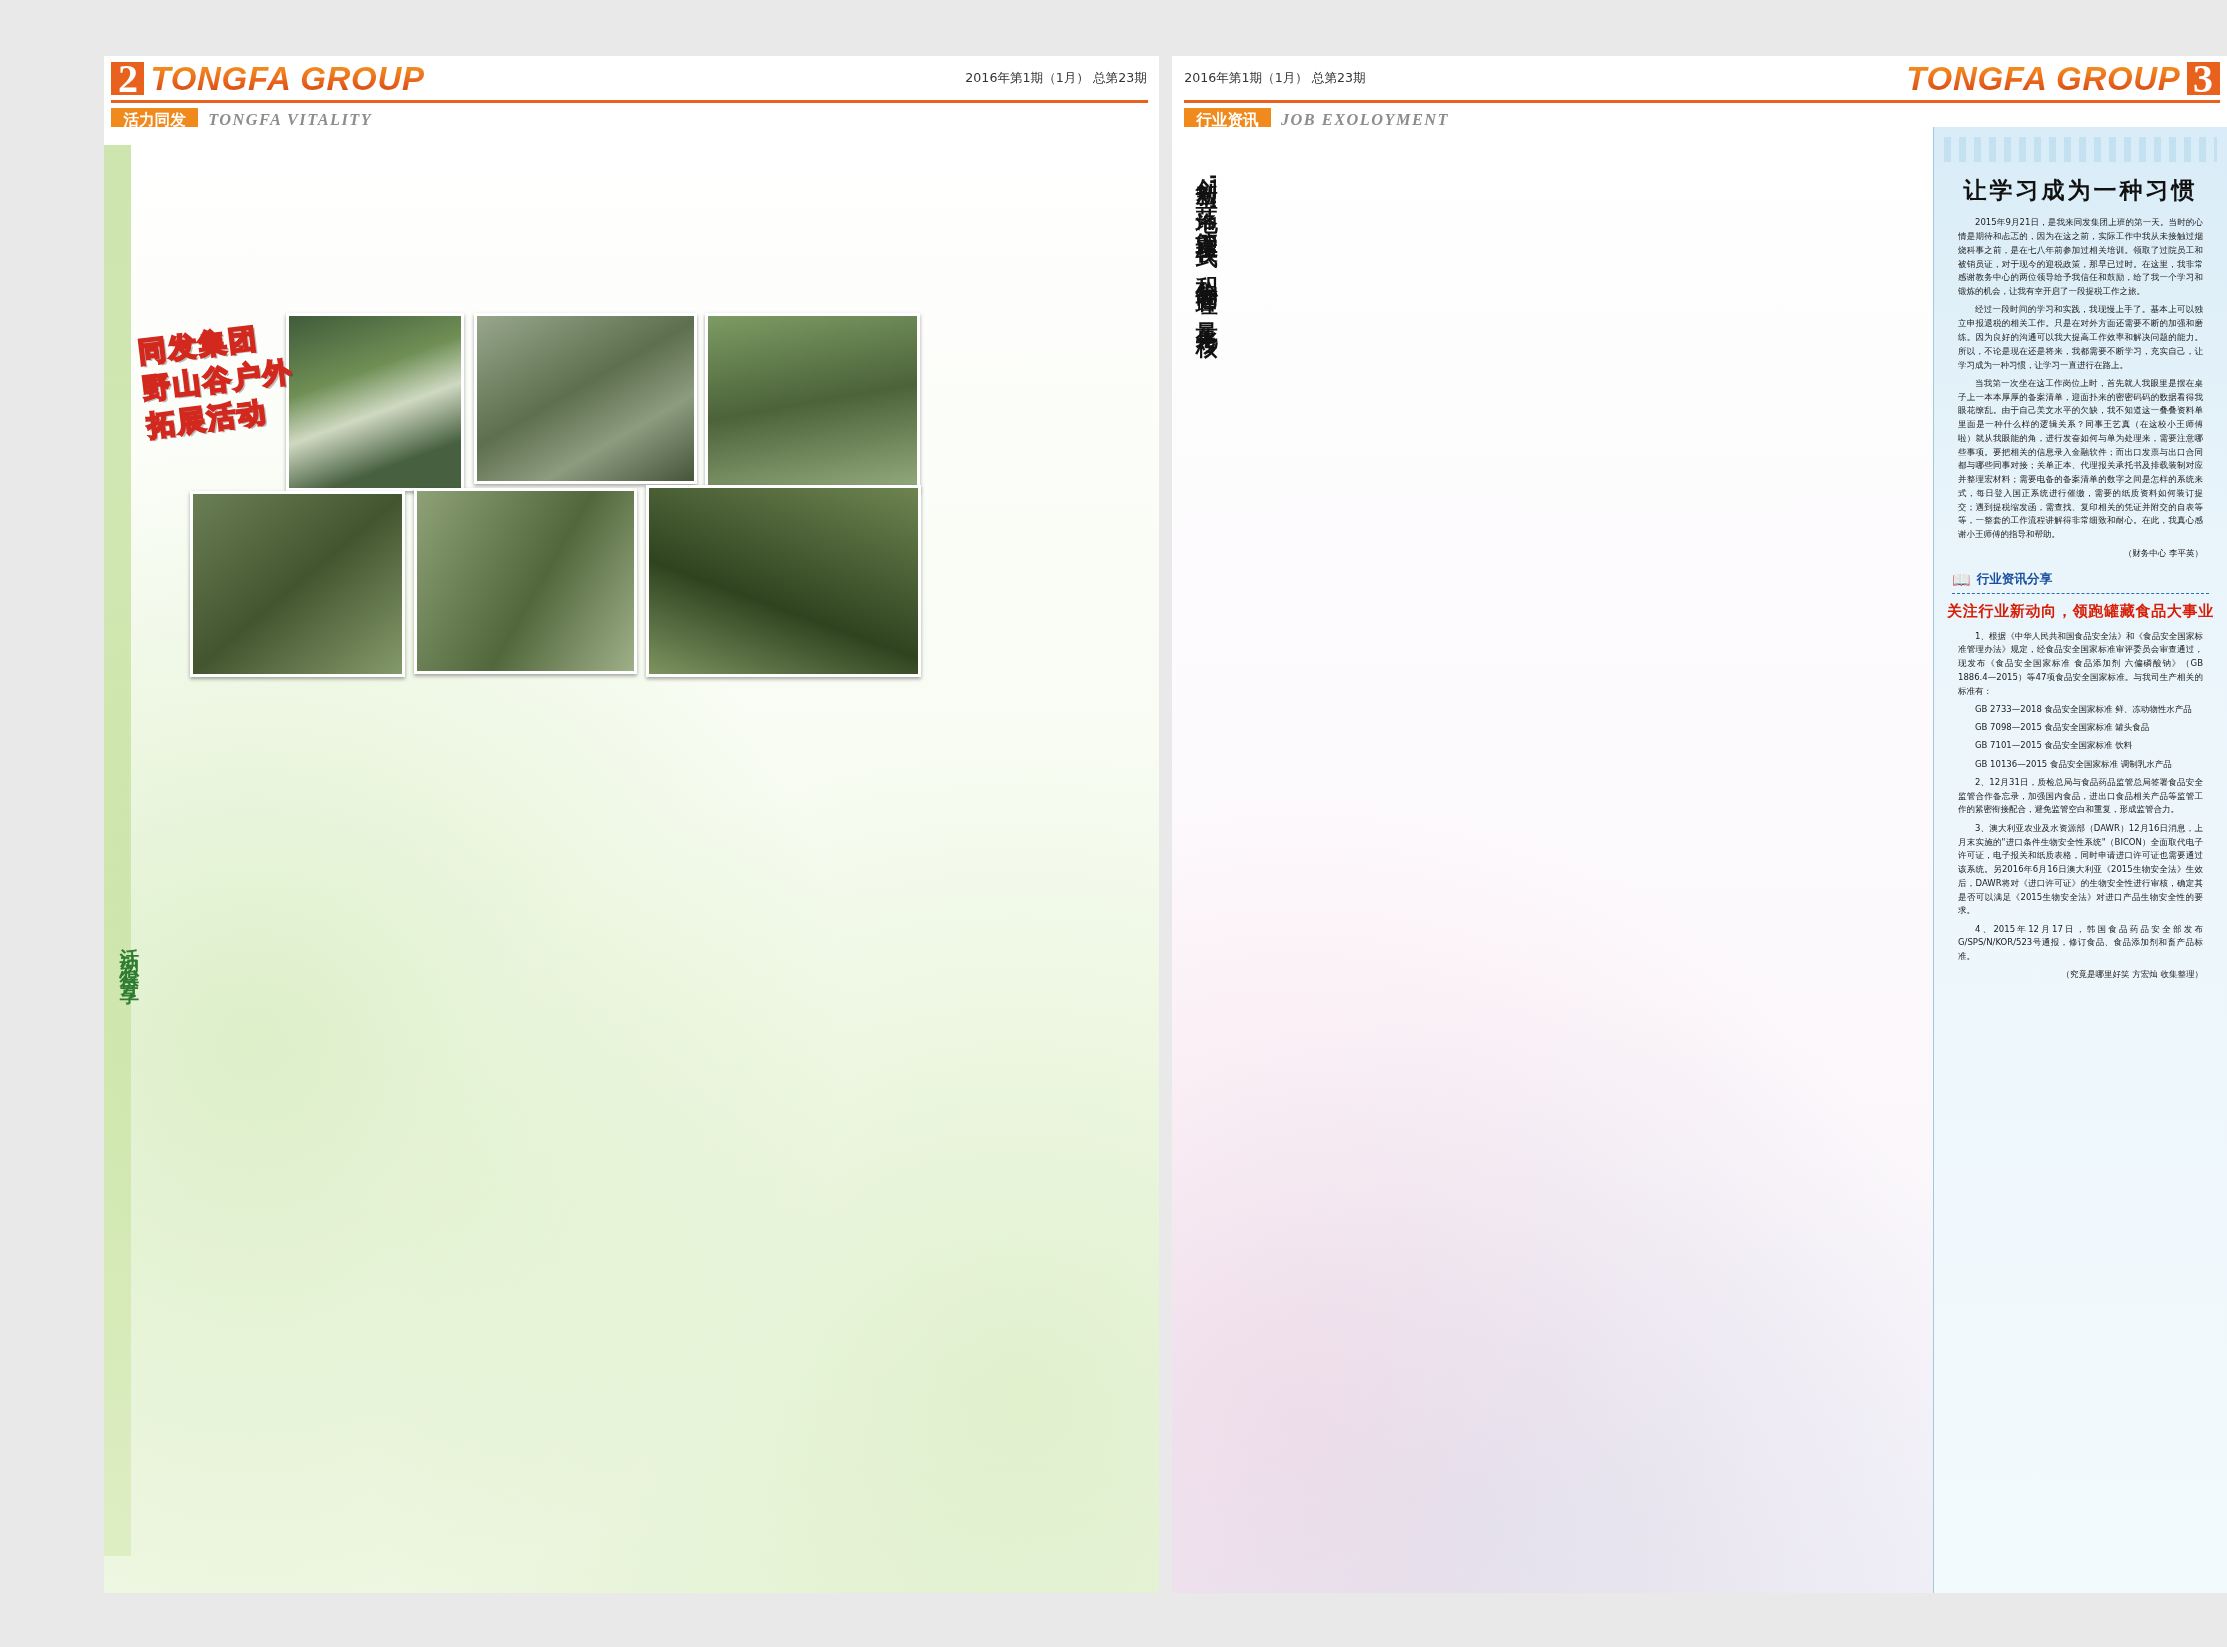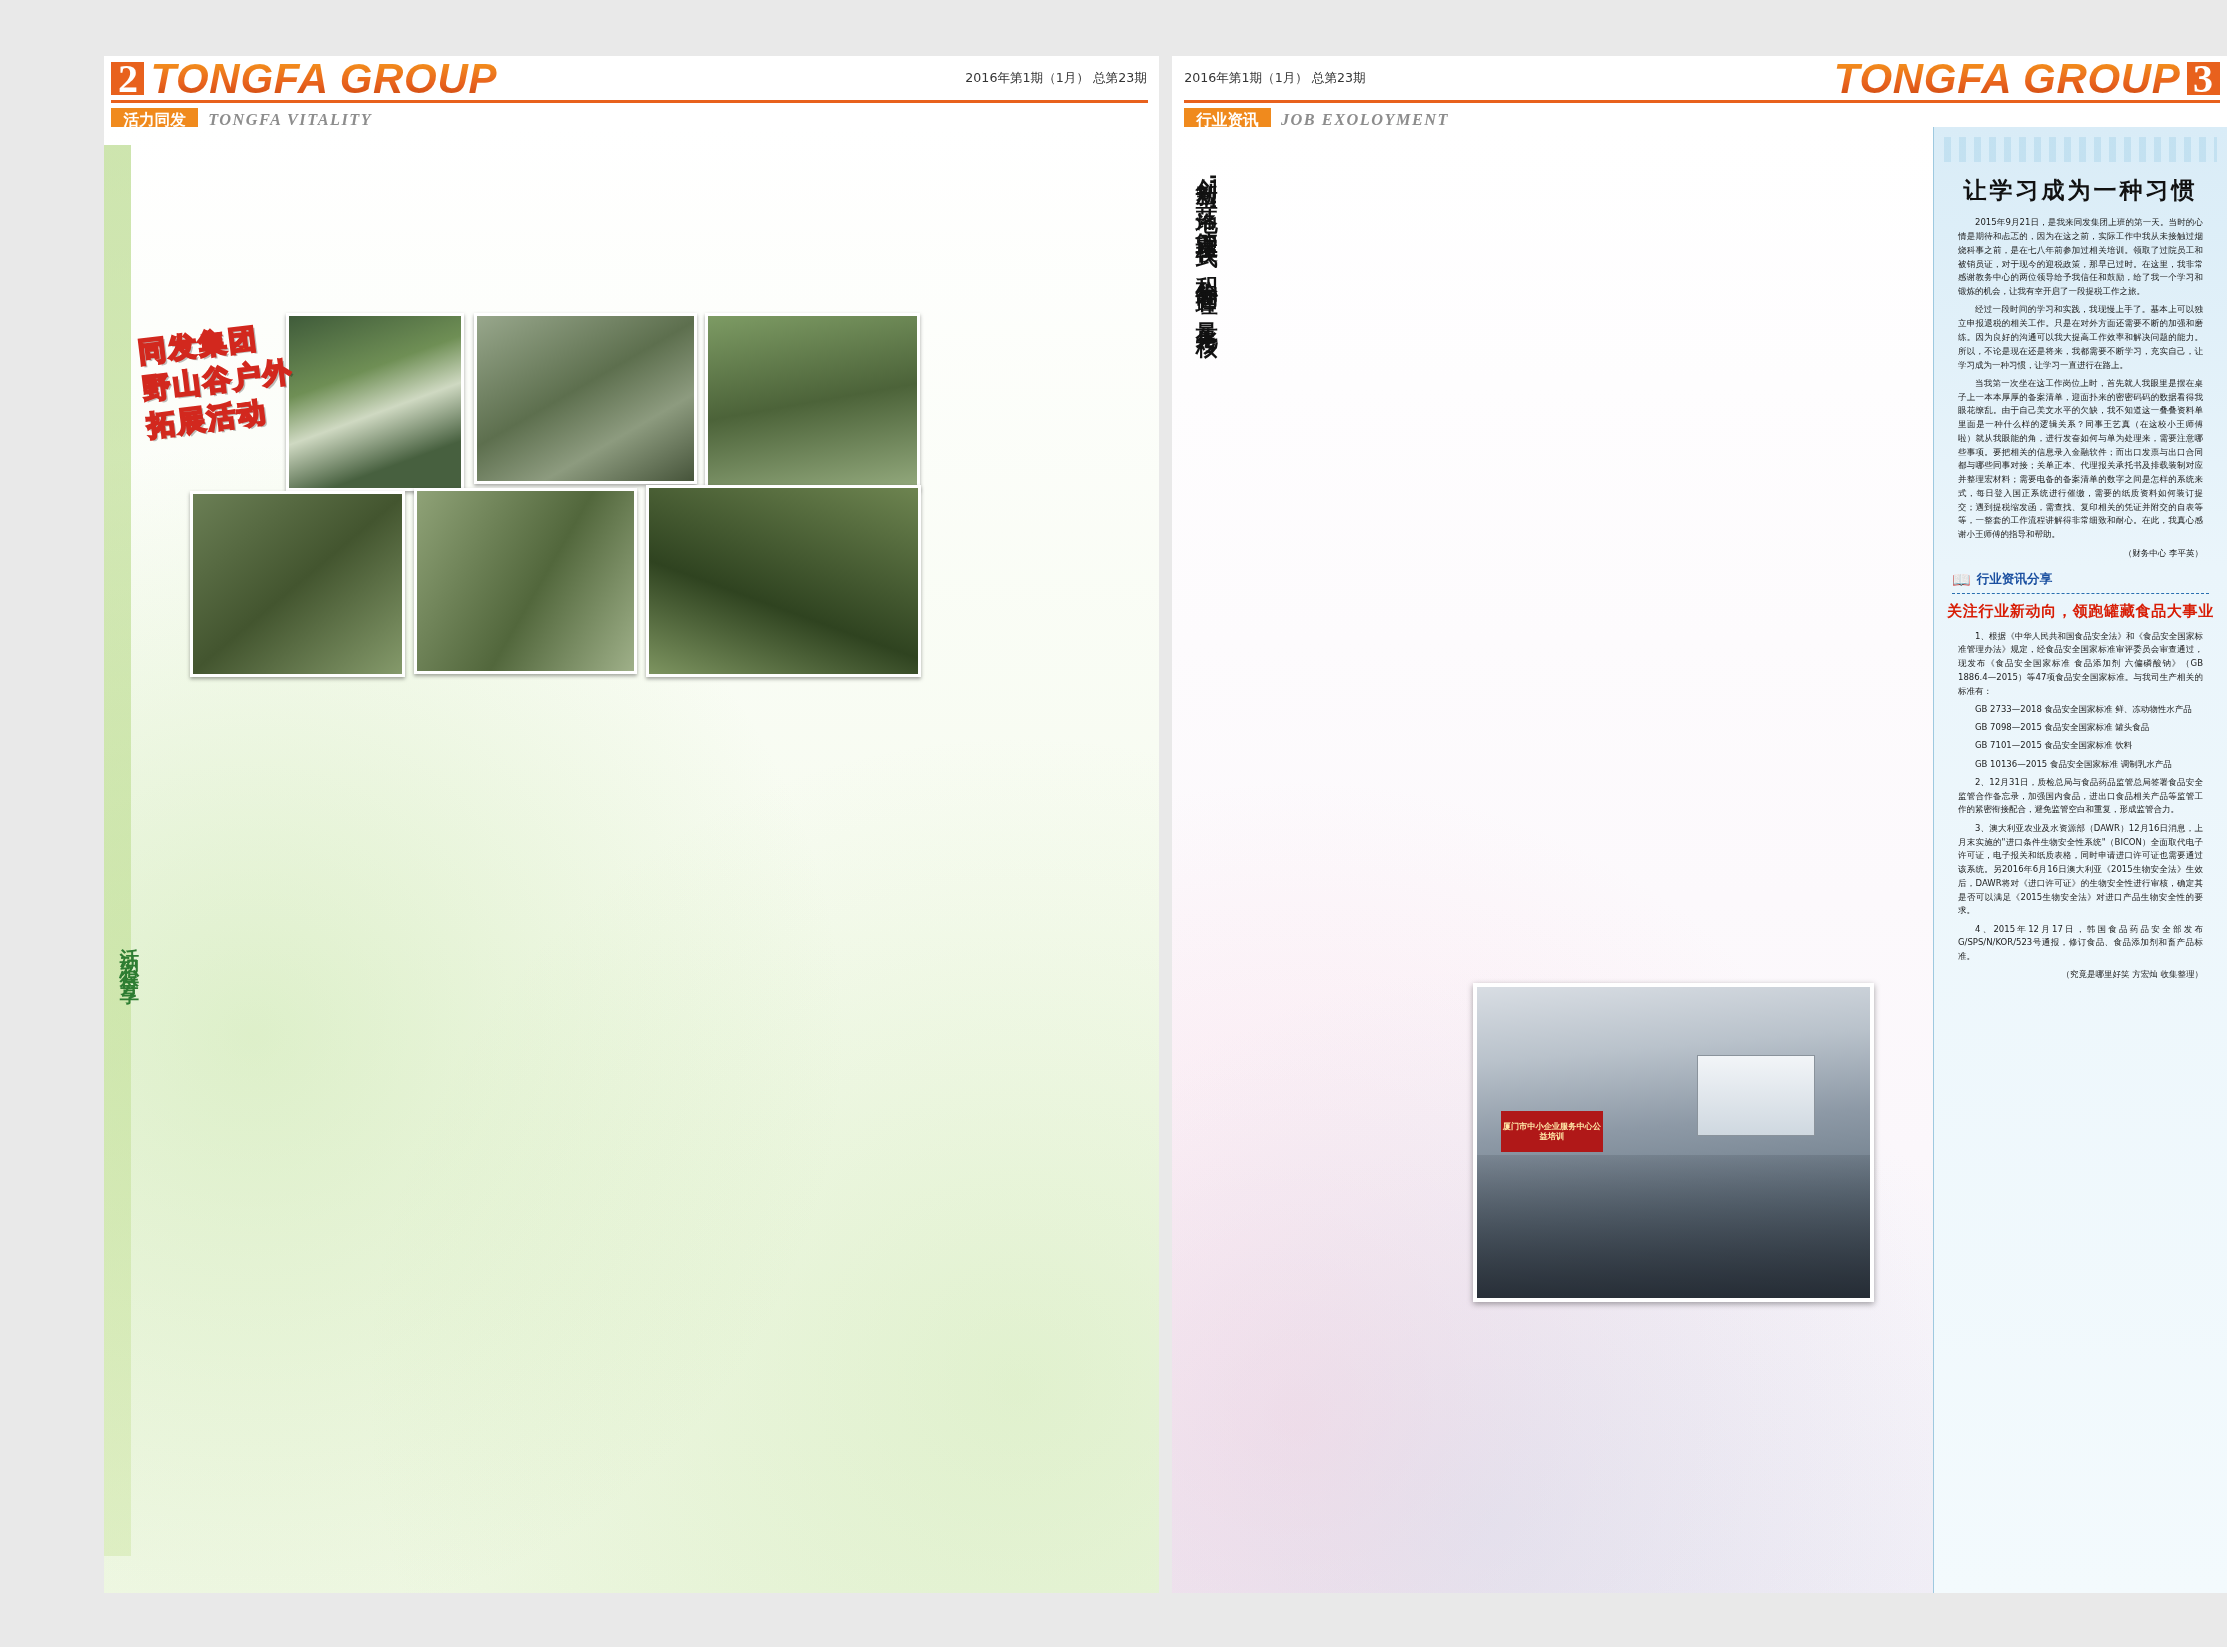--- a/index.html
+++ b/index.html
@@ -20,21 +20,21 @@
   .masthead { position:relative; height:42px; }
   .mast-num {
     font-family:"Liberation Serif", serif;
     font-weight:bold; font-size:40px; color:#ffffff;
     background:#e8611d; width:33px; height:33px;
     display:flex; align-items:center; justify-content:center;
     line-height:1;
   }
   .mast-logo {
     font-family:"Liberation Sans", sans-serif;
-    font-weight:bold; font-style:italic; font-size:42px;
+    font-weight:bold; font-style:italic; font-size:33px;
     letter-spacing:0.7px;
     background:linear-gradient(180deg,#f7a01c 0%,#e8611d 60%,#c2410c 100%);
     -webkit-background-clip:text; background-clip:text; color:transparent;
     white-space:nowrap;
   }
   .mast-issue { font-size:12.6px; color:#333; font-family:"DejaVu Sans", sans-serif; white-space:nowrap;}
   .rule-orange { height:3.7px; background:#e8611d; }
 
   
   .sectionbar { display:flex; align-items:center; height:30px; gap:10.4px; }
@@ -252,25 +252,20 @@
         <p>积分制管理最终也是和奖惩挂钩，但是与单月或是单季度考核直接与工资挂钩相比，积分制的奖惩有效地规避了分等于钱的直接关系。因此积分制管理的奖励通常都是以福利的形式来实现，比如高管出差可能从国外带一些礼物，就发放给积分最高的几位职员；比如公司不定期地组织积分高的职员国外旅游，逢年过节发放礼品，不论是什么都是按照积分排序进行的；类似换手机补助、购车补贴、理财保险购买、年终奖等都可以根据当下员工最最关注的焦点进行设置，避免了奖钱扣钱的直接冲突，并且管理理的积分也总是最大的。</p>
         <p>但要参管理办法在推行的初期可能有较大的难度，对于分值的设置，考核内容的选择等需结合公司的文化以及导向进行设置，因培训课程无法全解（一天）参与，暂未看到针对这部分的基础构架和软件配套，导致对软件实施推行在困惑。</p>
       </div>
       <div class="col" style="width:178px;">
         <div style="height:512px;"></div>
         <p>不过总体而言，积分管理全面到无处不在的特点，以及奖惩评分避开直接金钱矛盾的特点，有效地对规范在企业的考核管理有着很大的促进。</p>
         <p class="byline">（行政中心 杨秀玲）</p>
       </div>
     </div>
 
-    <div class="conf-photo" style="left:301px;top:927px;width:401px;height:319px;">
-      <div class="conf-screen"></div>
-      <div class="conf-banner">厦门市中小企业服务中心公益培训</div>
-      <div class="conf-rows"></div>
-    </div>
 
     <div class="rightpanel">
       <div class="rp-frame"></div>
       <div class="rp-title" style="margin-top:48px;">让学习成为一种习惯</div>
       <div class="rp-body">
         <p>2015年9月21日，是我来同发集团上班的第一天。当时的心情是期待和忐忑的，因为在这之前，实际工作中我从未接触过烟烧科事之前，是在七八年前参加过相关培训。领取了过院员工和被销员证，对于现今的迎税政策，那早已过时。在这里，我非常感谢教务中心的两位领导给予我信任和鼓励，给了我一个学习和锻炼的机会，让我有幸开启了一段提税工作之旅。</p>
         <p>经过一段时间的学习和实践，我现慢上手了。基本上可以独立申报退税的相关工作。只是在对外方面还需要不断的加强和磨练。因为良好的沟通可以我大提高工作效率和解决问题的能力。所以，不论是现在还是将来，我都需要不断学习，充实自己，让学习成为一种习惯，让学习一直进行在路上。</p>
         <p>当我第一次坐在这工作岗位上时，首先就人我眼里是摆在桌子上一本本厚厚的备案清单，迎面扑来的密密码码的数据看得我眼花缭乱。由于自己美文水平的欠缺，我不知道这一叠叠资料单里面是一种什么样的逻辑关系？同事王艺真（在这校小王师傅啦）就从我眼能的角，进行发奋如何与单为处理来，需要注意哪些事项。要把相关的信息录入金融软件；而出口发票与出口合同都与哪些同事对接；关单正本、代理报关承托书及排载装制对应并整理宏材料；需要电备的备案清单的数字之间是怎样的系统来式，每日登入国正系统进行催缴，需要的纸质资料如何装订提交；遇到提税缩发函，需查找、复印相关的凭证并附交的自表等等，一整套的工作流程讲解得非常细致和耐心。在此，我真心感谢小王师傅的指导和帮助。</p>
         <p class="byline">（财务中心 李平英）</p>
       </div>

